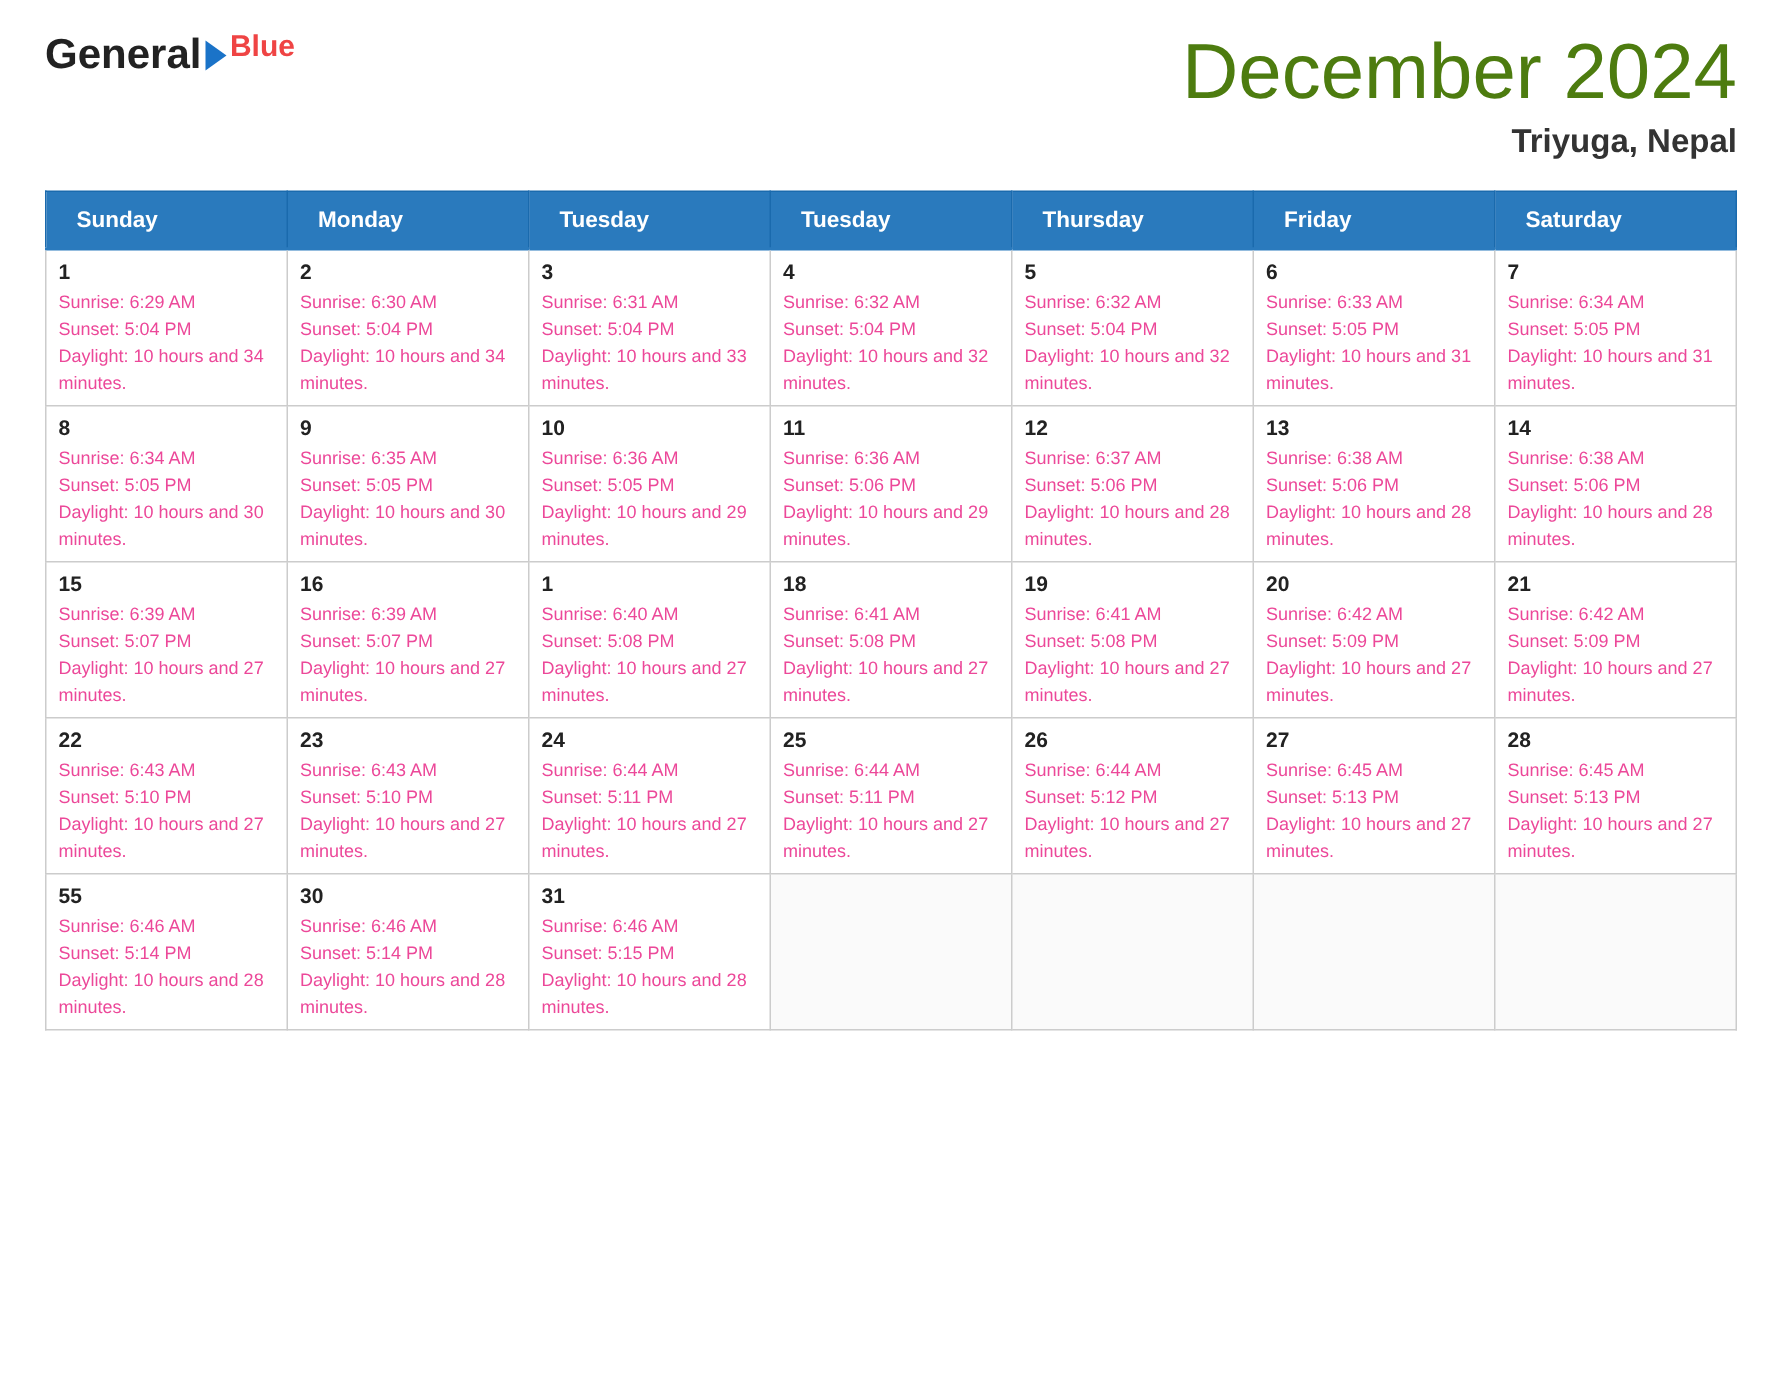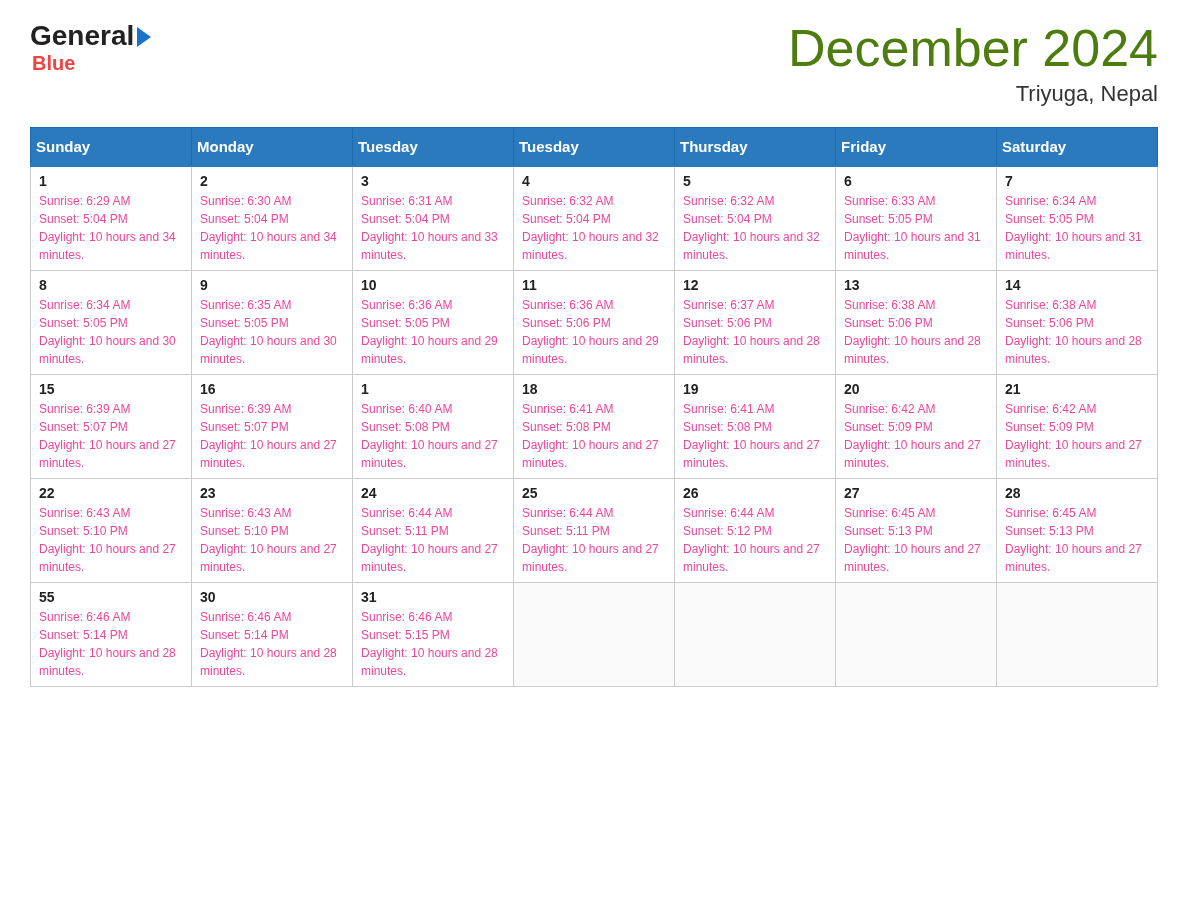--- a/index.html
+++ b/index.html
@@ -11,49 +11,49 @@
       min-height: 918px;
     }
     .header {
       display: flex;
       justify-content: space-between;
       align-items: flex-start;
       margin-bottom: 20px;
     }
     .logo {
       display: flex;
-      flex-direction: column;
+      flex-direction: row;
       align-items: flex-start;
     }
     .title-area {
       text-align: right;
     }
     .title-area h1 {
       font-size: 52px;
       font-weight: normal;
       color: #4d7c0f;
       line-height: 1.1;
     }
     .title-area h2 {
       font-size: 22px;
-      font-weight: normal;
+      font-weight: bold;
       color: #333;
       margin-top: 4px;
     }
     .calendar {
       width: 100%;
       border-collapse: collapse;
       border: 1px solid #aaa;
     }
     .calendar thead tr th {
       background-color: #2a7abd;
       color: #fff;
       font-size: 15px;
       font-weight: bold;
-      padding: 10px 5px;
+      padding: 10px 20px;
       text-align: left;
       border: 1px solid #1a6aad;
     }
     .calendar tbody tr td {
       vertical-align: top;
       padding: 6px 8px;
       border: 1px solid #ccc;
       font-size: 12.5px;
       color: #333;
       width: calc(100% / 7);

